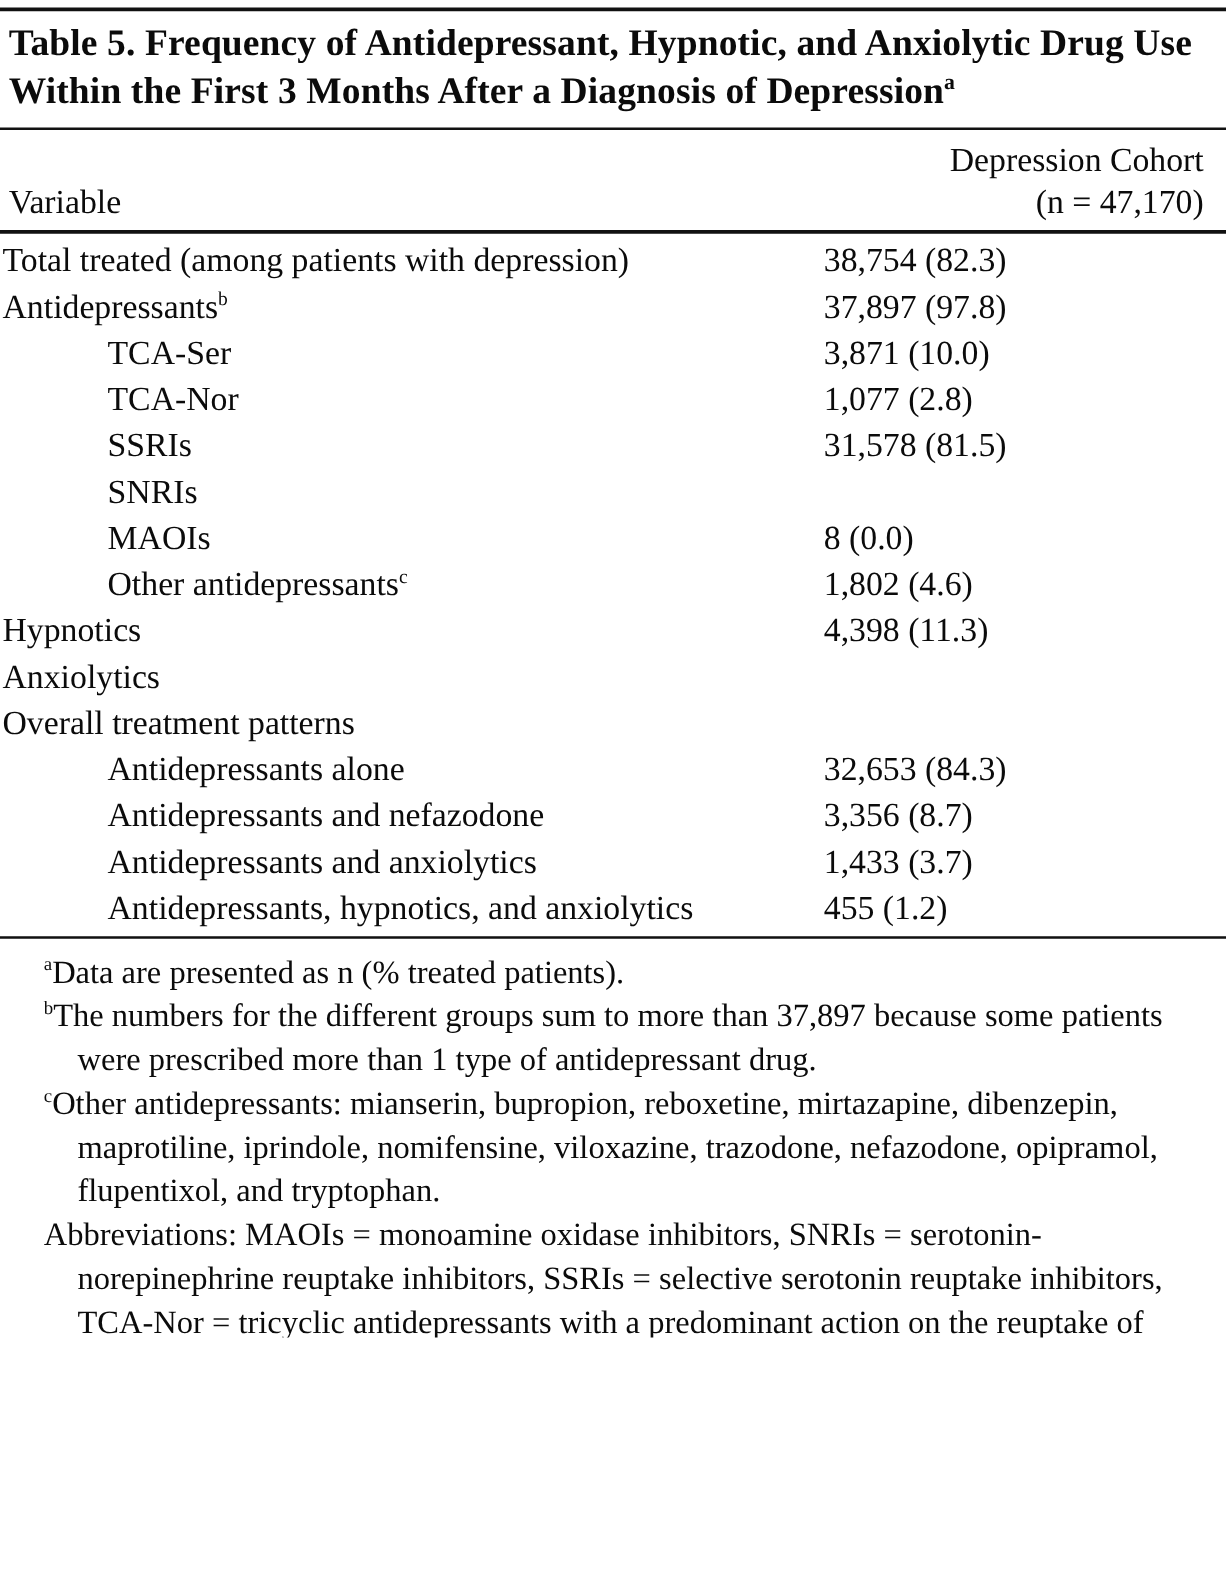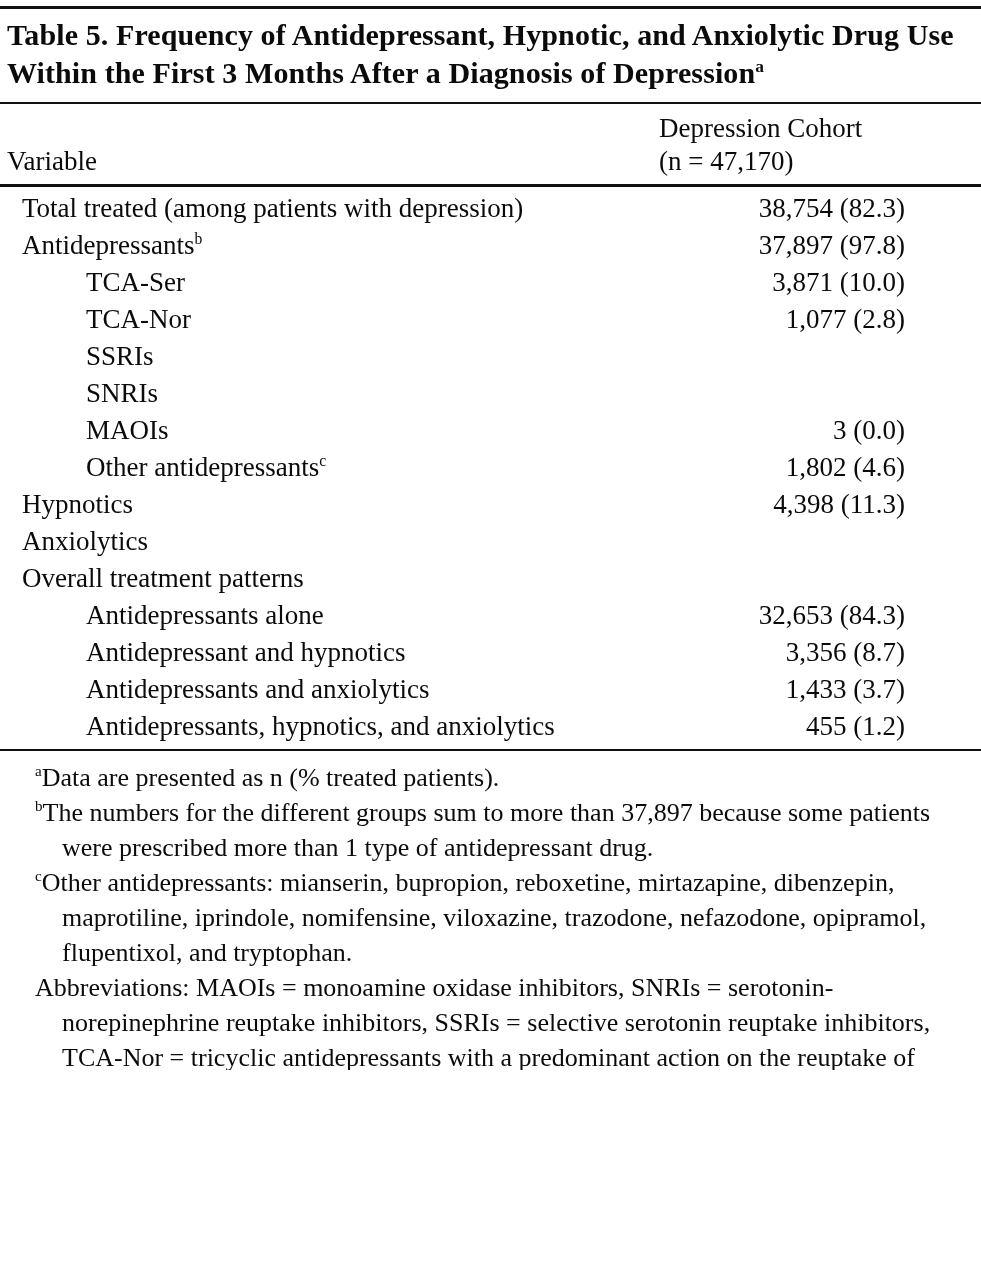--- a/index.html
+++ b/index.html
@@ -54,48 +54,47 @@
     padding: 8px 0 6px 0;
   }
   .col-var {
     flex: 1;
     font-size: 27px;
     line-height: 33px;
     padding-left: 7px;
   }
   .col-val-head {
     width: 322px;
-    text-align: left;
+    text-align: right;
     font-size: 27px;
     line-height: 33px;
     padding-right: 18px;
     box-sizing: border-box;
   }
   .tbody { padding: 3px 0 4px 0; }
   .row {
     display: flex;
     align-items: baseline;
     font-size: 27px;
     line-height: 37px;
   }
   .cell-label {
     flex: 1;
-    padding-left: 22px;
+    padding-left: 2px;
     white-space: nowrap;
   }
   .row.indent .cell-label { padding-left: 42px; margin-left: 44px; }
   .cell-label sup {
     font-size: 0.58em;
     line-height: 0;
     vertical-align: super;
   }
   .cell-value {
     width: 322px;
     box-sizing: border-box;
-    text-align: right;
     padding-right: 76px;
     white-space: nowrap;
   }
   .footnotes { padding: 9px 10px 2px 7px; margin-left: 28px; }
   .footnote {
     font-size: 26px;
     line-height: 35px;
     padding-left: 27px;
     text-indent: -27px;
   }
@@ -138,27 +137,28 @@
       <div class="row indent">
         <div class="cell-label">TCA-Ser</div>
         <div class="cell-value">3,871 (10.0)</div>
       </div>
       <div class="row indent">
         <div class="cell-label">TCA-Nor</div>
         <div class="cell-value">1,077 (2.8)</div>
       </div>
       <div class="row indent">
         <div class="cell-label">SSRIs</div>
+        <div class="cell-value">31,578 (81.5)</div>
       </div>
       <div class="row indent">
         <div class="cell-label">SNRIs</div>
       </div>
       <div class="row indent">
         <div class="cell-label">MAOIs</div>
-        <div class="cell-value">3 (0.0)</div>
+        <div class="cell-value">8 (0.0)</div>
       </div>
       <div class="row indent">
         <div class="cell-label">Other antidepressants<sup>c</sup></div>
         <div class="cell-value">1,802 (4.6)</div>
       </div>
       <div class="row">
         <div class="cell-label">Hypnotics</div>
         <div class="cell-value">4,398 (11.3)</div>
       </div>
       <div class="row">
@@ -166,21 +166,21 @@
       </div>
       <div class="row">
         <div class="cell-label">Overall treatment patterns</div>
         <div class="cell-value"></div>
       </div>
       <div class="row indent">
         <div class="cell-label">Antidepressants alone</div>
         <div class="cell-value">32,653 (84.3)</div>
       </div>
       <div class="row indent">
-        <div class="cell-label">Antidepressant and hypnotics</div>
+        <div class="cell-label">Antidepressants and nefazodone</div>
         <div class="cell-value">3,356 (8.7)</div>
       </div>
       <div class="row indent">
         <div class="cell-label">Antidepressants and anxiolytics</div>
         <div class="cell-value">1,433 (3.7)</div>
       </div>
       <div class="row indent">
         <div class="cell-label">Antidepressants, hypnotics, and anxiolytics</div>
         <div class="cell-value">455 (1.2)</div>
       </div>

